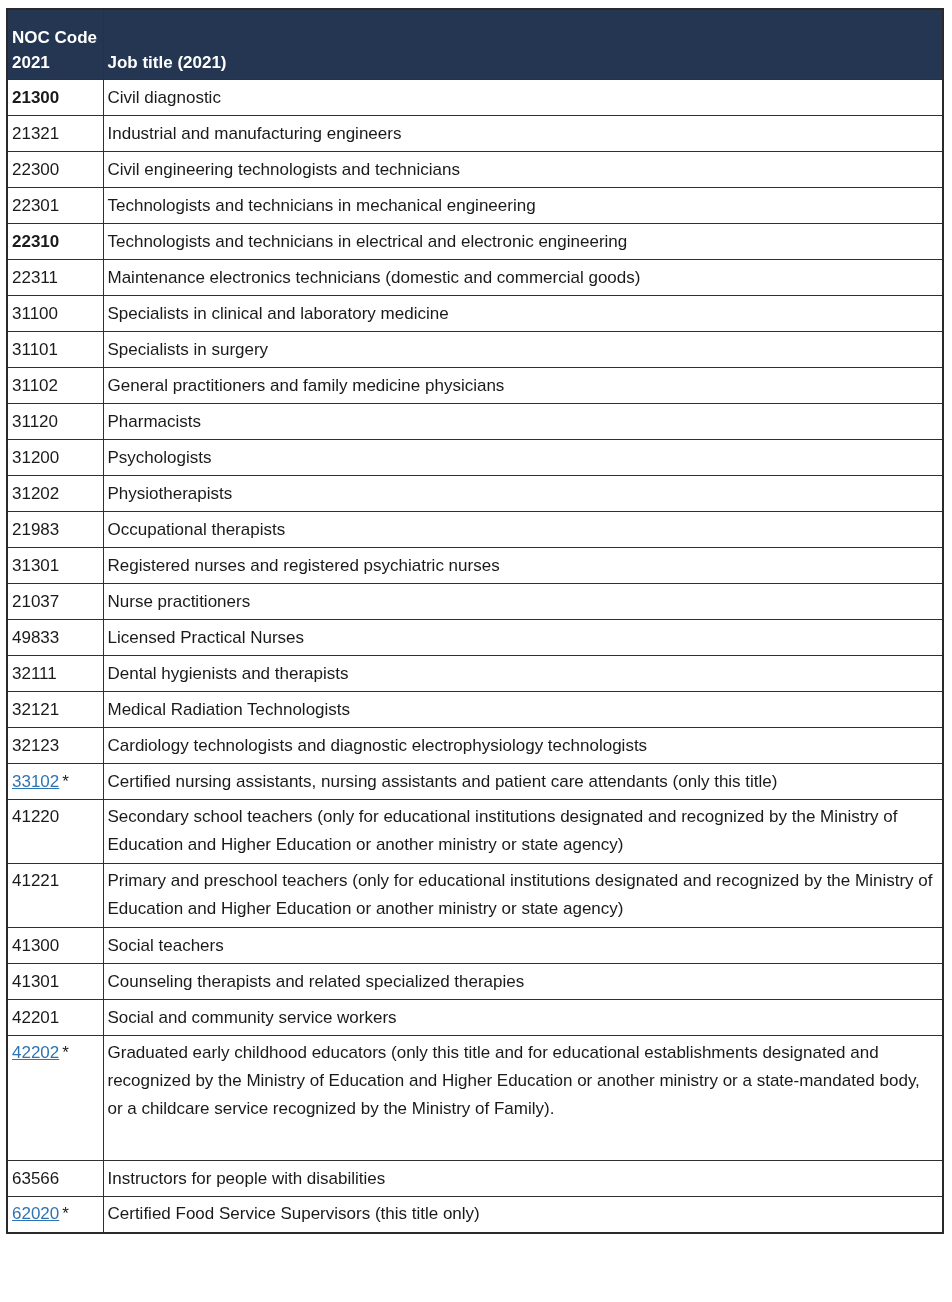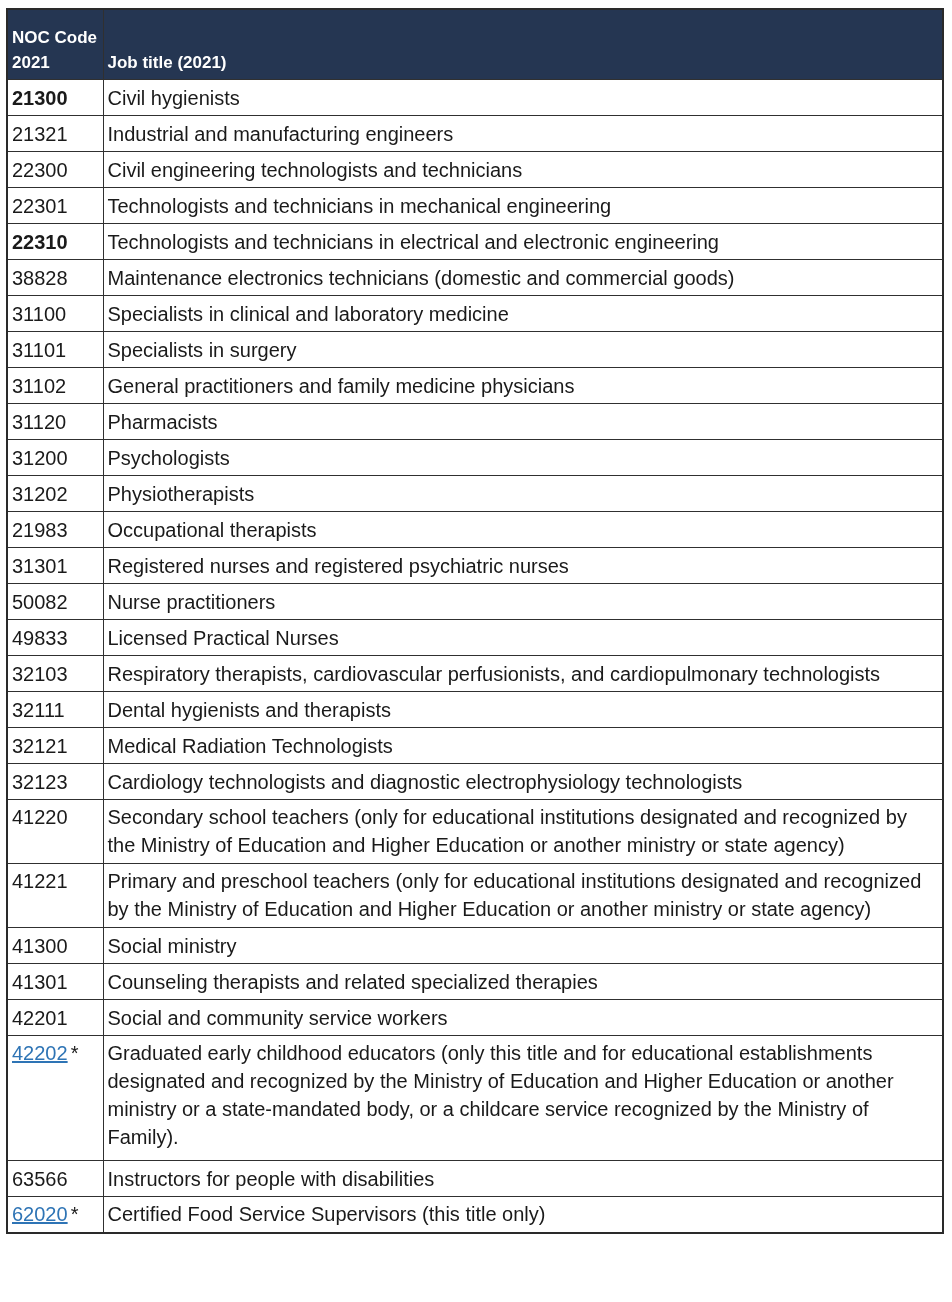--- a/index.html
+++ b/index.html
@@ -31,21 +31,21 @@
     color: #ffffff;
     font-weight: bold;
     font-size: 17px;
     line-height: 25px;
     text-align: left;
     vertical-align: bottom;
     padding: 3px 3px 4px 4px;
     height: 62px;
   }
   td {
-    font-size: 20px;
+    font-size: 17px;
     line-height: 28px;
     color: #1a1a1a;
     padding: 2px 5px 2px 4px;
     vertical-align: middle;
     background: #ffffff;
   }
   tr.r1 { height: 36px; }
   tr.r2 { height: 64px; margin-left: 34px; }
   tr.r4 { height: 125px; }
   tr.r2 td, tr.r4 td { vertical-align: top; padding-top: 3px; }
@@ -72,21 +72,21 @@
     </colgroup>
     <thead>
       <tr>
         <th class="th-code">NOC Code 2021</th>
         <th class="th-title">Job title (2021)</th>
       </tr>
     </thead>
     <tbody id="rows-body">
   <tr class="r1">
     <td class="code-cell"><span class="code bold">21300</span></td>
-    <td class="title-cell">Civil hygienists</td>
+    <td class="title-cell">Civil diagnostic</td>
   </tr>
 
   <tr class="r1">
     <td class="code-cell"><span class="code">21321</span></td>
     <td class="title-cell">Industrial and manufacturing engineers</td>
   </tr>
 
   <tr class="r1">
     <td class="code-cell"><span class="code">22300</span></td>
     <td class="title-cell">Civil engineering technologists and technicians</td>
@@ -96,21 +96,21 @@
     <td class="code-cell"><span class="code">22301</span></td>
     <td class="title-cell">Technologists and technicians in mechanical engineering</td>
   </tr>
 
   <tr class="r1">
     <td class="code-cell"><span class="code bold">22310</span></td>
     <td class="title-cell">Technologists and technicians in electrical and electronic engineering</td>
   </tr>
 
   <tr class="r1">
-    <td class="code-cell"><span class="code">38828</span></td>
+    <td class="code-cell"><span class="code">22311</span></td>
     <td class="title-cell">Maintenance electronics technicians (domestic and commercial goods)</td>
   </tr>
 
   <tr class="r1">
     <td class="code-cell"><span class="code">31100</span></td>
     <td class="title-cell">Specialists in clinical and laboratory medicine</td>
   </tr>
 
   <tr class="r1">
     <td class="code-cell"><span class="code">31101</span></td>
@@ -141,64 +141,64 @@
     <td class="code-cell"><span class="code">21983</span></td>
     <td class="title-cell">Occupational therapists</td>
   </tr>
 
   <tr class="r1">
     <td class="code-cell"><span class="code">31301</span></td>
     <td class="title-cell">Registered nurses and registered psychiatric nurses</td>
   </tr>
 
   <tr class="r1">
-    <td class="code-cell"><span class="code">50082</span></td>
+    <td class="code-cell"><span class="code">21037</span></td>
     <td class="title-cell">Nurse practitioners</td>
   </tr>
 
   <tr class="r1">
     <td class="code-cell"><span class="code">49833</span></td>
     <td class="title-cell">Licensed Practical Nurses</td>
   </tr>
 
-  <tr class="r1">
-    <td class="code-cell"><span class="code">32103</span></td>
-    <td class="title-cell">Respiratory therapists, cardiovascular perfusionists, and cardiopulmonary technologists</td>
-  </tr>
 
   <tr class="r1">
     <td class="code-cell"><span class="code">32111</span></td>
     <td class="title-cell">Dental hygienists and therapists</td>
   </tr>
 
 
   <tr class="r1">
     <td class="code-cell"><span class="code">32121</span></td>
     <td class="title-cell">Medical Radiation Technologists</td>
   </tr>
 
   <tr class="r1">
     <td class="code-cell"><span class="code">32123</span></td>
     <td class="title-cell">Cardiology technologists and diagnostic electrophysiology technologists</td>
   </tr>
 
+  <tr class="r1">
+    <td class="code-cell"><a class="code code-link" style="color: rgb(46, 116, 181);">33102</a><span class="star">*</span></td>
+    <td class="title-cell">Certified nursing assistants, nursing assistants and patient care attendants (only this title)</td>
+  </tr>
 
   <tr class="r2">
     <td class="code-cell"><span class="code">41220</span></td>
     <td class="title-cell">Secondary school teachers (only for educational institutions designated and recognized by the Ministry of Education and Higher Education or another ministry or state agency)</td>
   </tr>
 
   <tr class="r2">
     <td class="code-cell"><span class="code">41221</span></td>
     <td class="title-cell">Primary and preschool teachers (only for educational institutions designated and recognized by the Ministry of Education and Higher Education or another ministry or state agency)</td>
   </tr>
 
   <tr class="r1">
     <td class="code-cell"><span class="code">41300</span></td>
-    <td class="title-cell">Social ministry</td>
+    <td class="title-cell">Social teachers</td>
   </tr>
 
   <tr class="r1">
     <td class="code-cell"><span class="code">41301</span></td>
     <td class="title-cell">Counseling therapists and related specialized therapies</td>
   </tr>
 
   <tr class="r1">
     <td class="code-cell"><span class="code">42201</span></td>
     <td class="title-cell">Social and community service workers</td>

